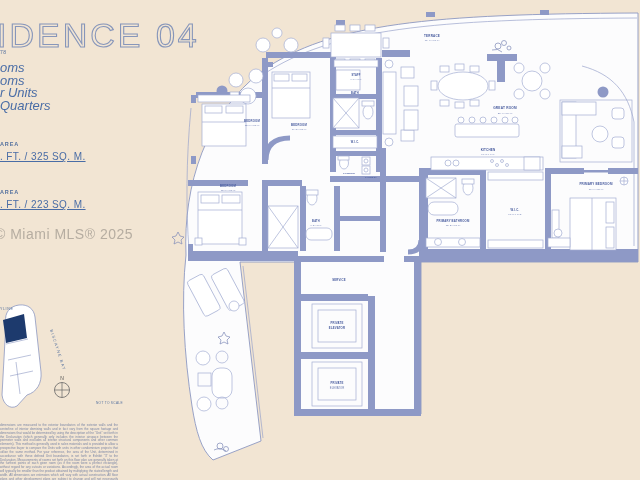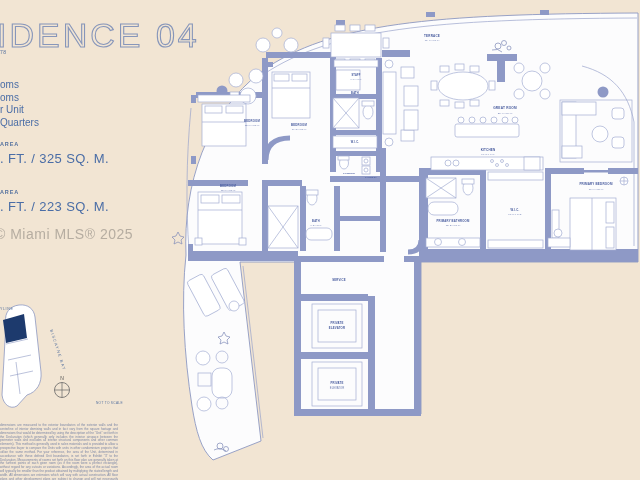--- a/index.html
+++ b/index.html
@@ -3,23 +3,23 @@
 <meta charset="utf-8">
 <style>
   html,body{margin:0;padding:0;}
   body{width:640px;height:480px;overflow:hidden;background:#f2e5d3;position:relative;
        font-family:"Liberation Sans",sans-serif;}
   .stage{position:absolute;inset:0;width:520px;height:480px;}
   
   .title{position:absolute;left:-3px;top:16px;font-size:34px;font-weight:500;letter-spacing:3px;
          color:transparent;-webkit-text-stroke:1.1px #8796ba;white-space:nowrap;}
   .subtitle{position:absolute;left:0;top:49px;font-size:5px;color:#54719f;letter-spacing:.5px;}
-  .features{position:absolute;left:0;top:79px;color:#4a6da6;font-size:10px;line-height:12.6px;}
+  .features{position:absolute;left:0;top:62px;color:#4a6da6;font-size:13px;line-height:12.6px;font-style:italic;}
   .arealabel{position:absolute;left:0;font-size:5.5px;letter-spacing:.9px;color:#54719f;font-weight:700;}
-  .areaval{position:absolute;left:0;font-size:13px;color:#4a6da6;letter-spacing:.4px;}
+  .areaval{position:absolute;left:0;font-size:10px;color:#4a6da6;letter-spacing:.4px;text-decoration:underline;}
   .watermark{position:absolute;left:-5px;top:226px;font-size:14px;color:rgba(178,170,158,.95);letter-spacing:.5px;}
   .disclaimer{position:absolute;left:0;top:424px;width:118px;font-size:3.1px;line-height:3.85px;
               color:#7c87a6;text-align:justify;}
   svg{position:absolute;left:0;top:0;}
   svg text{font-family:"Liberation Sans",sans-serif;}
   .rlabel{fill:#44589c;font-weight:700;letter-spacing:.2px;}
   .rdims{fill:#44589c;opacity:.8;}
 </style>
 </head>
 <body>
@@ -316,21 +316,21 @@
       <text class="rdims" x="337" y="388.5" font-size="2.8">ELEVATOR</text>
     </g>
   </svg>
 
   <div class="title">IDENCE 04</div>
   <div class="subtitle">78</div>
 
   <div class="features">
     <div>oms</div>
     <div>oms</div>
-    <div>r Unit</div>
+    <div>r Units</div>
     <div>Quarters</div>
   </div>
 
   <div class="arealabel" style="top:141px">AREA</div>
   <div class="areaval" style="top:151px">. FT. / 325 SQ. M.</div>
   <div class="arealabel" style="top:189px">AREA</div>
   <div class="areaval" style="top:199px">. FT. / 223 SQ. M.</div>
 
   <div class="watermark">© Miami MLS® 2025</div>
 

